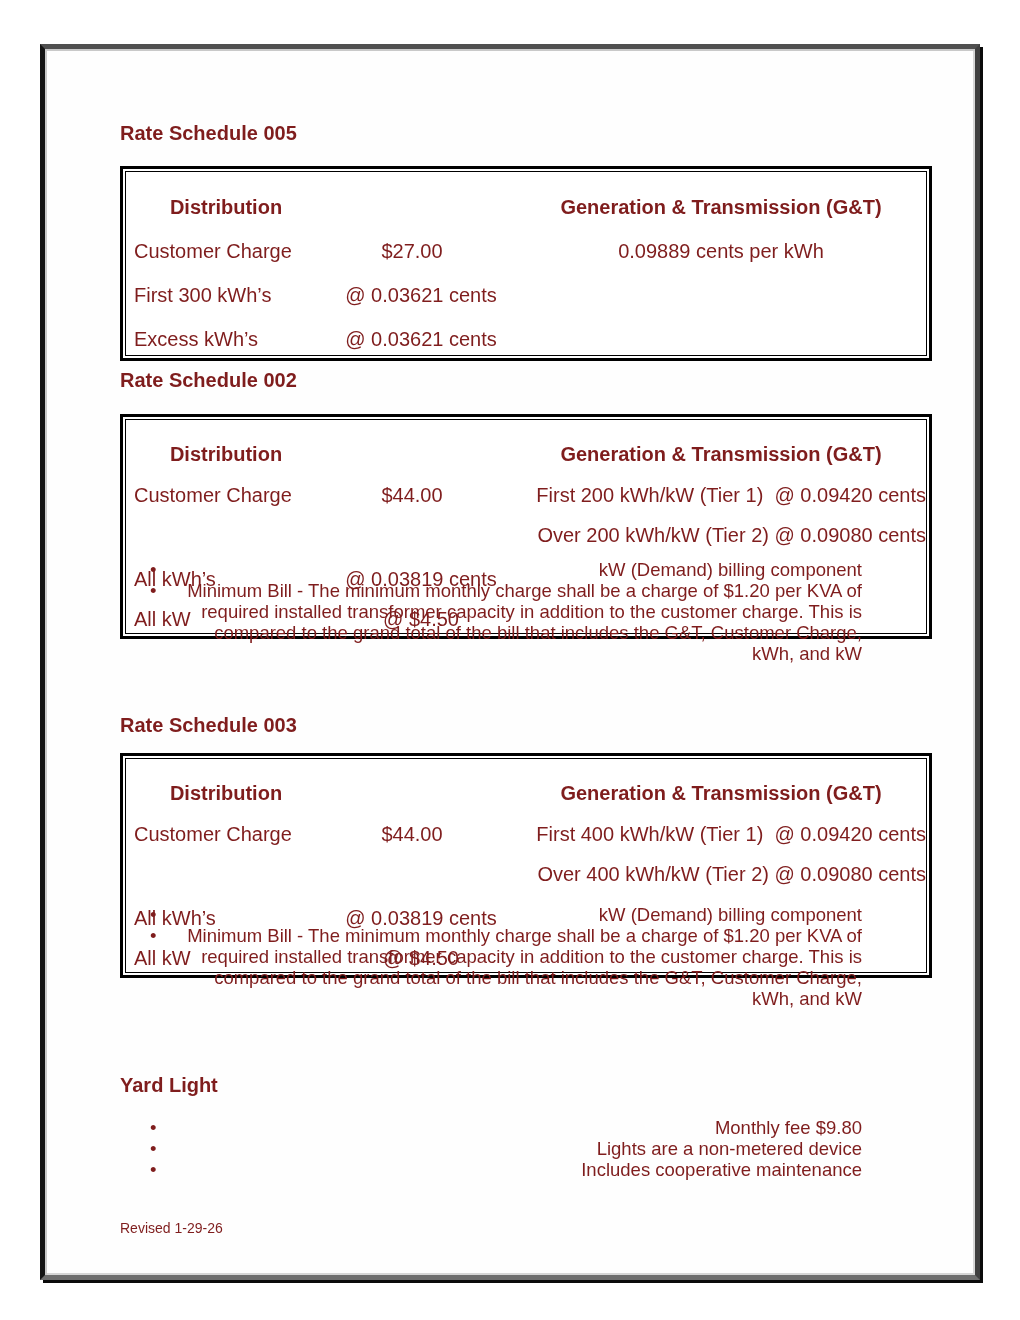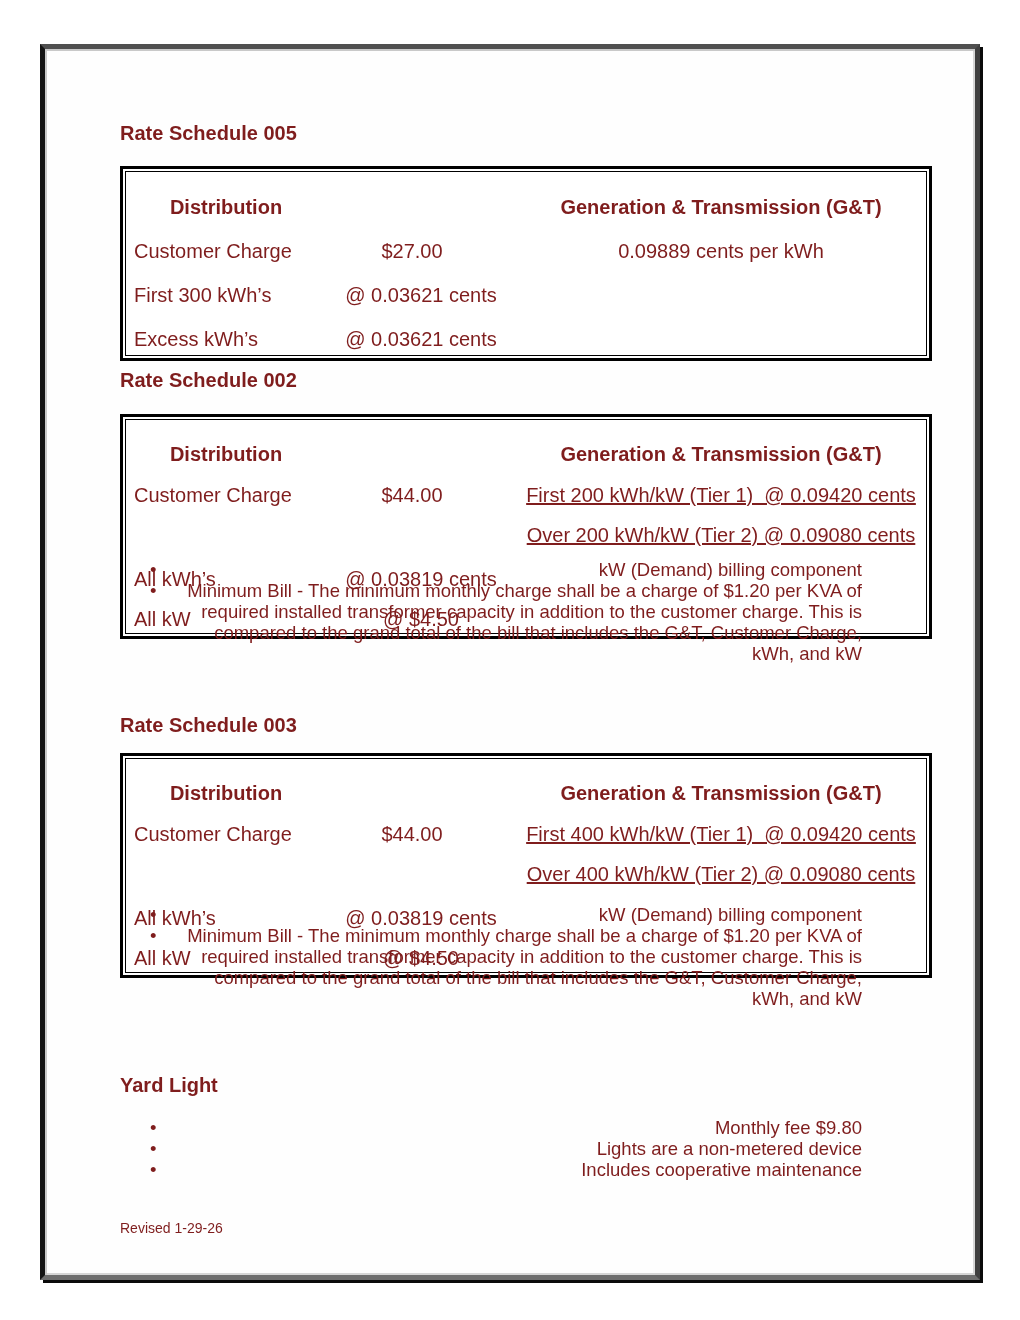--- a/index.html
+++ b/index.html
@@ -32,21 +32,21 @@
   .t1 .trow:last-child { margin-bottom:0; }
   .t23 .trow { line-height:20px; margin-bottom:1px; }
   .t23 .trow.head { line-height:22px; }
   .gaprow { height:3px; }
   .hc { font-weight:bold; text-align:center; }
   .c1.pad { padding-left:8px; }
   .c2.ctr { text-align:center; }
   .c2.lft { text-align:center; padding-left:18px; }
   .c3 { padding-left:18px; white-space:pre-wrap; }
   .c3.ctr { text-align:center; }
-  .c3.lft { text-align:center;text-decoration:underline; }
+  .c3.lft { text-align:right; }
   .notes {
     position:absolute; left:105px; margin:0; padding:0; list-style:none;
     font-size:18.5px; line-height:21px;text-align:right;
   }
   .notes li { position:relative; padding-left:32px; width:680px; margin:0; }
   .notes li::before {
     content:"\2022"; position:absolute; left:0; top:0; font-size:18.5px;
   }
   .footer {
     position:absolute; left:75px; top:1171px; width:812px; box-sizing:border-box;

